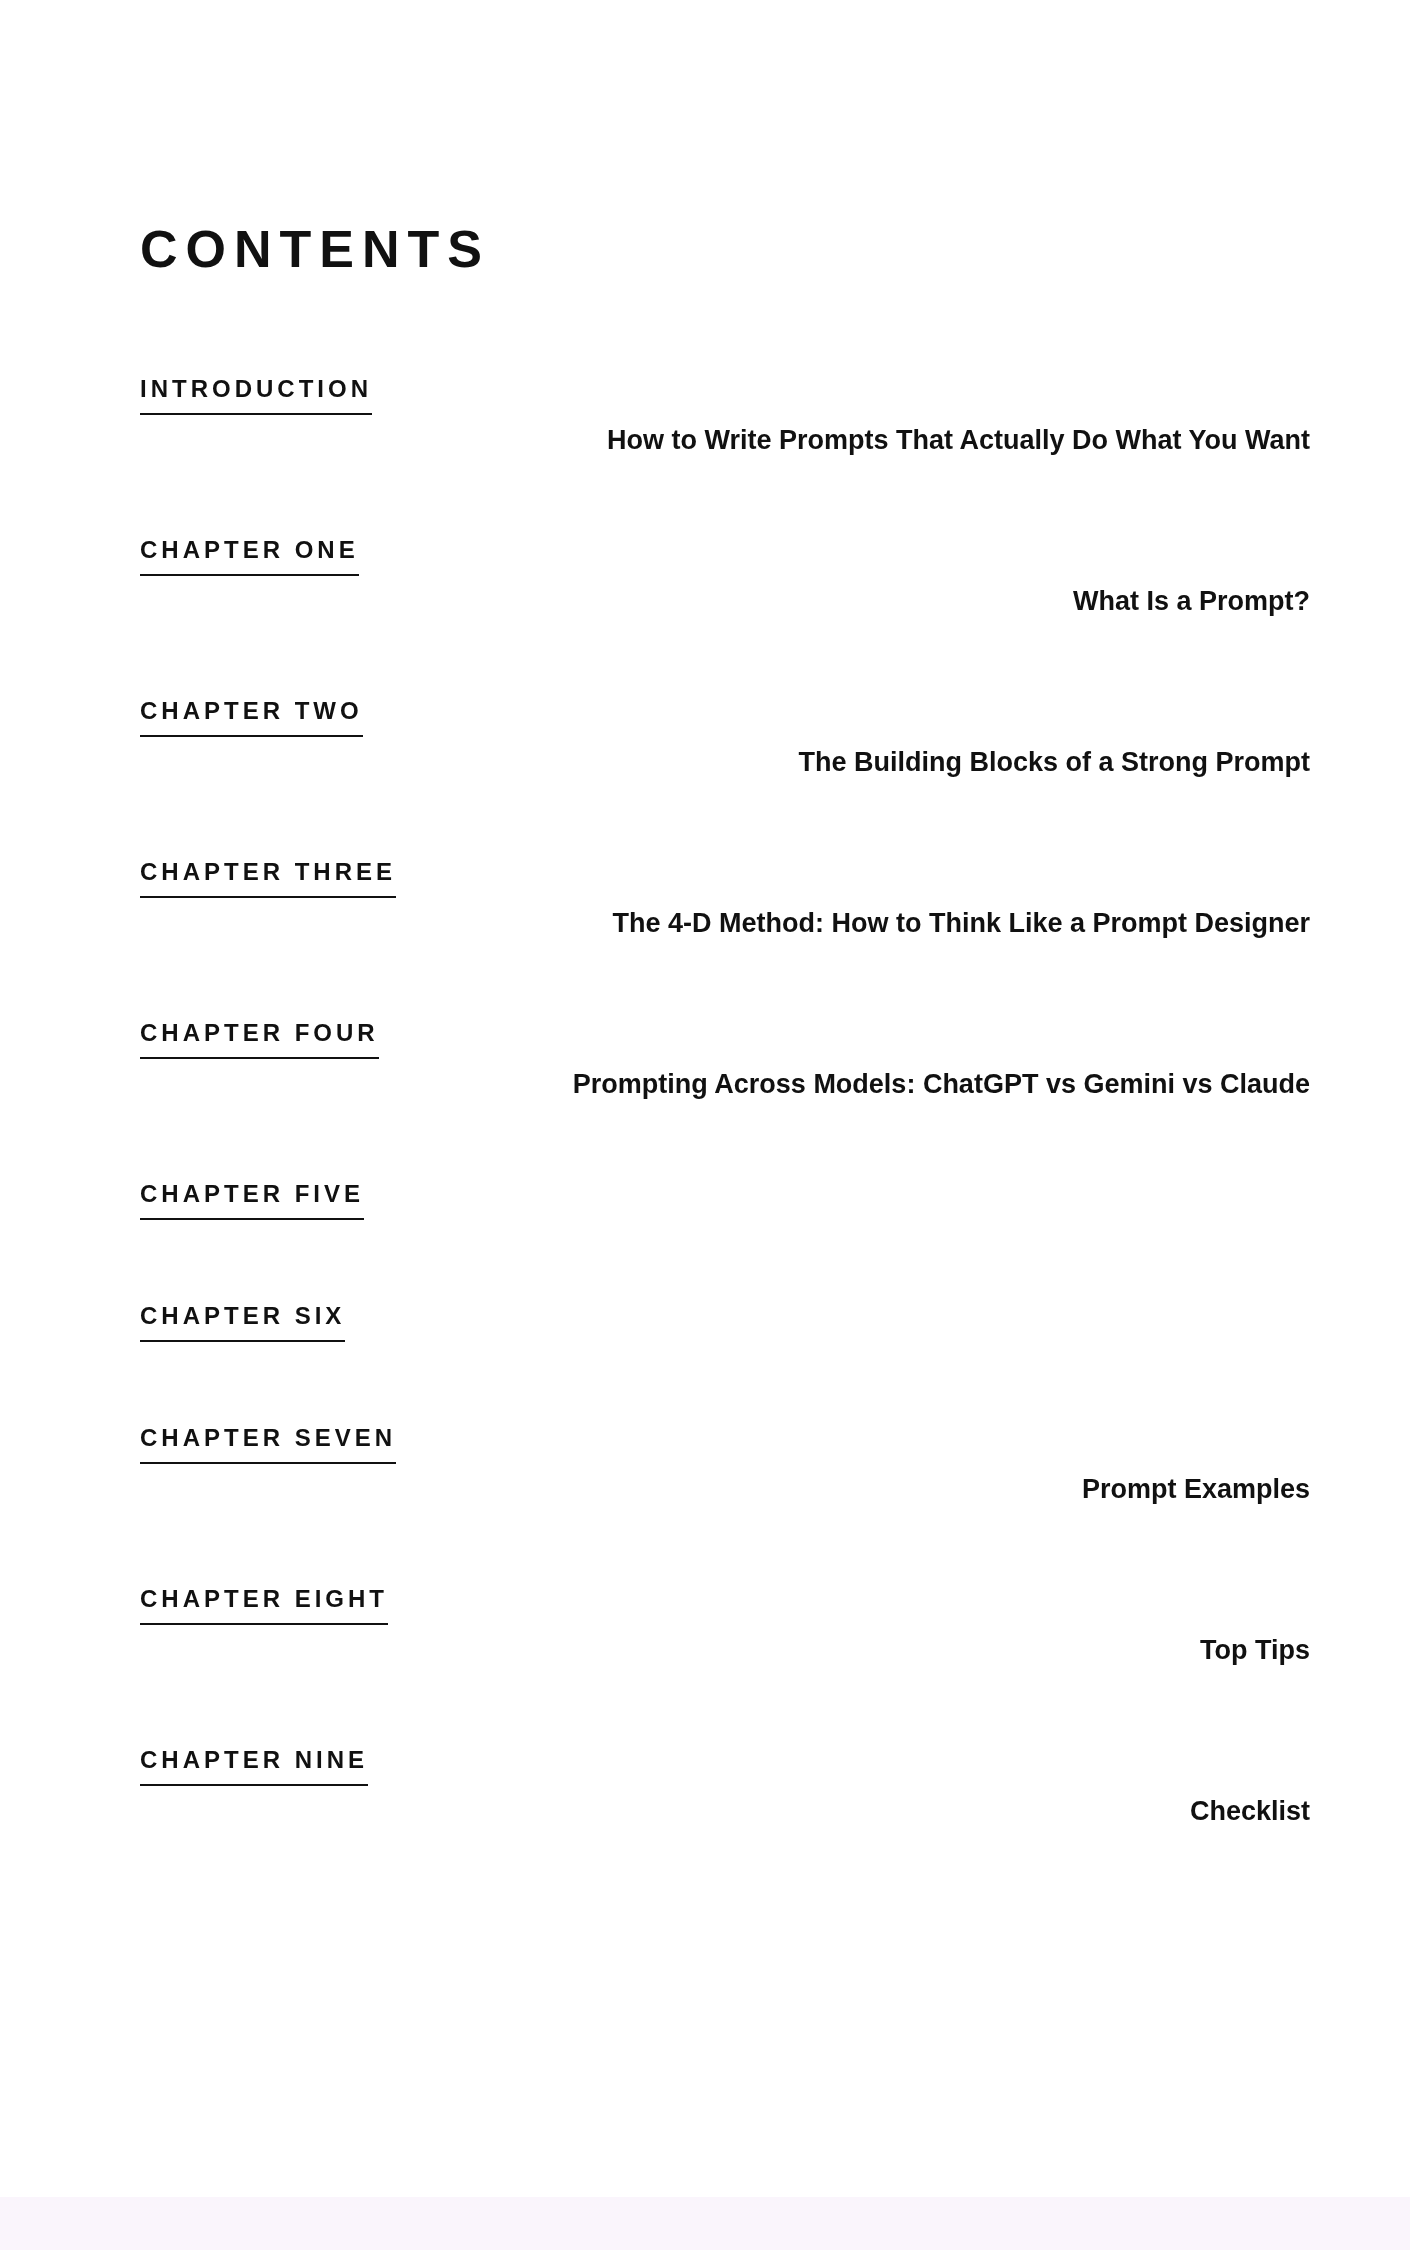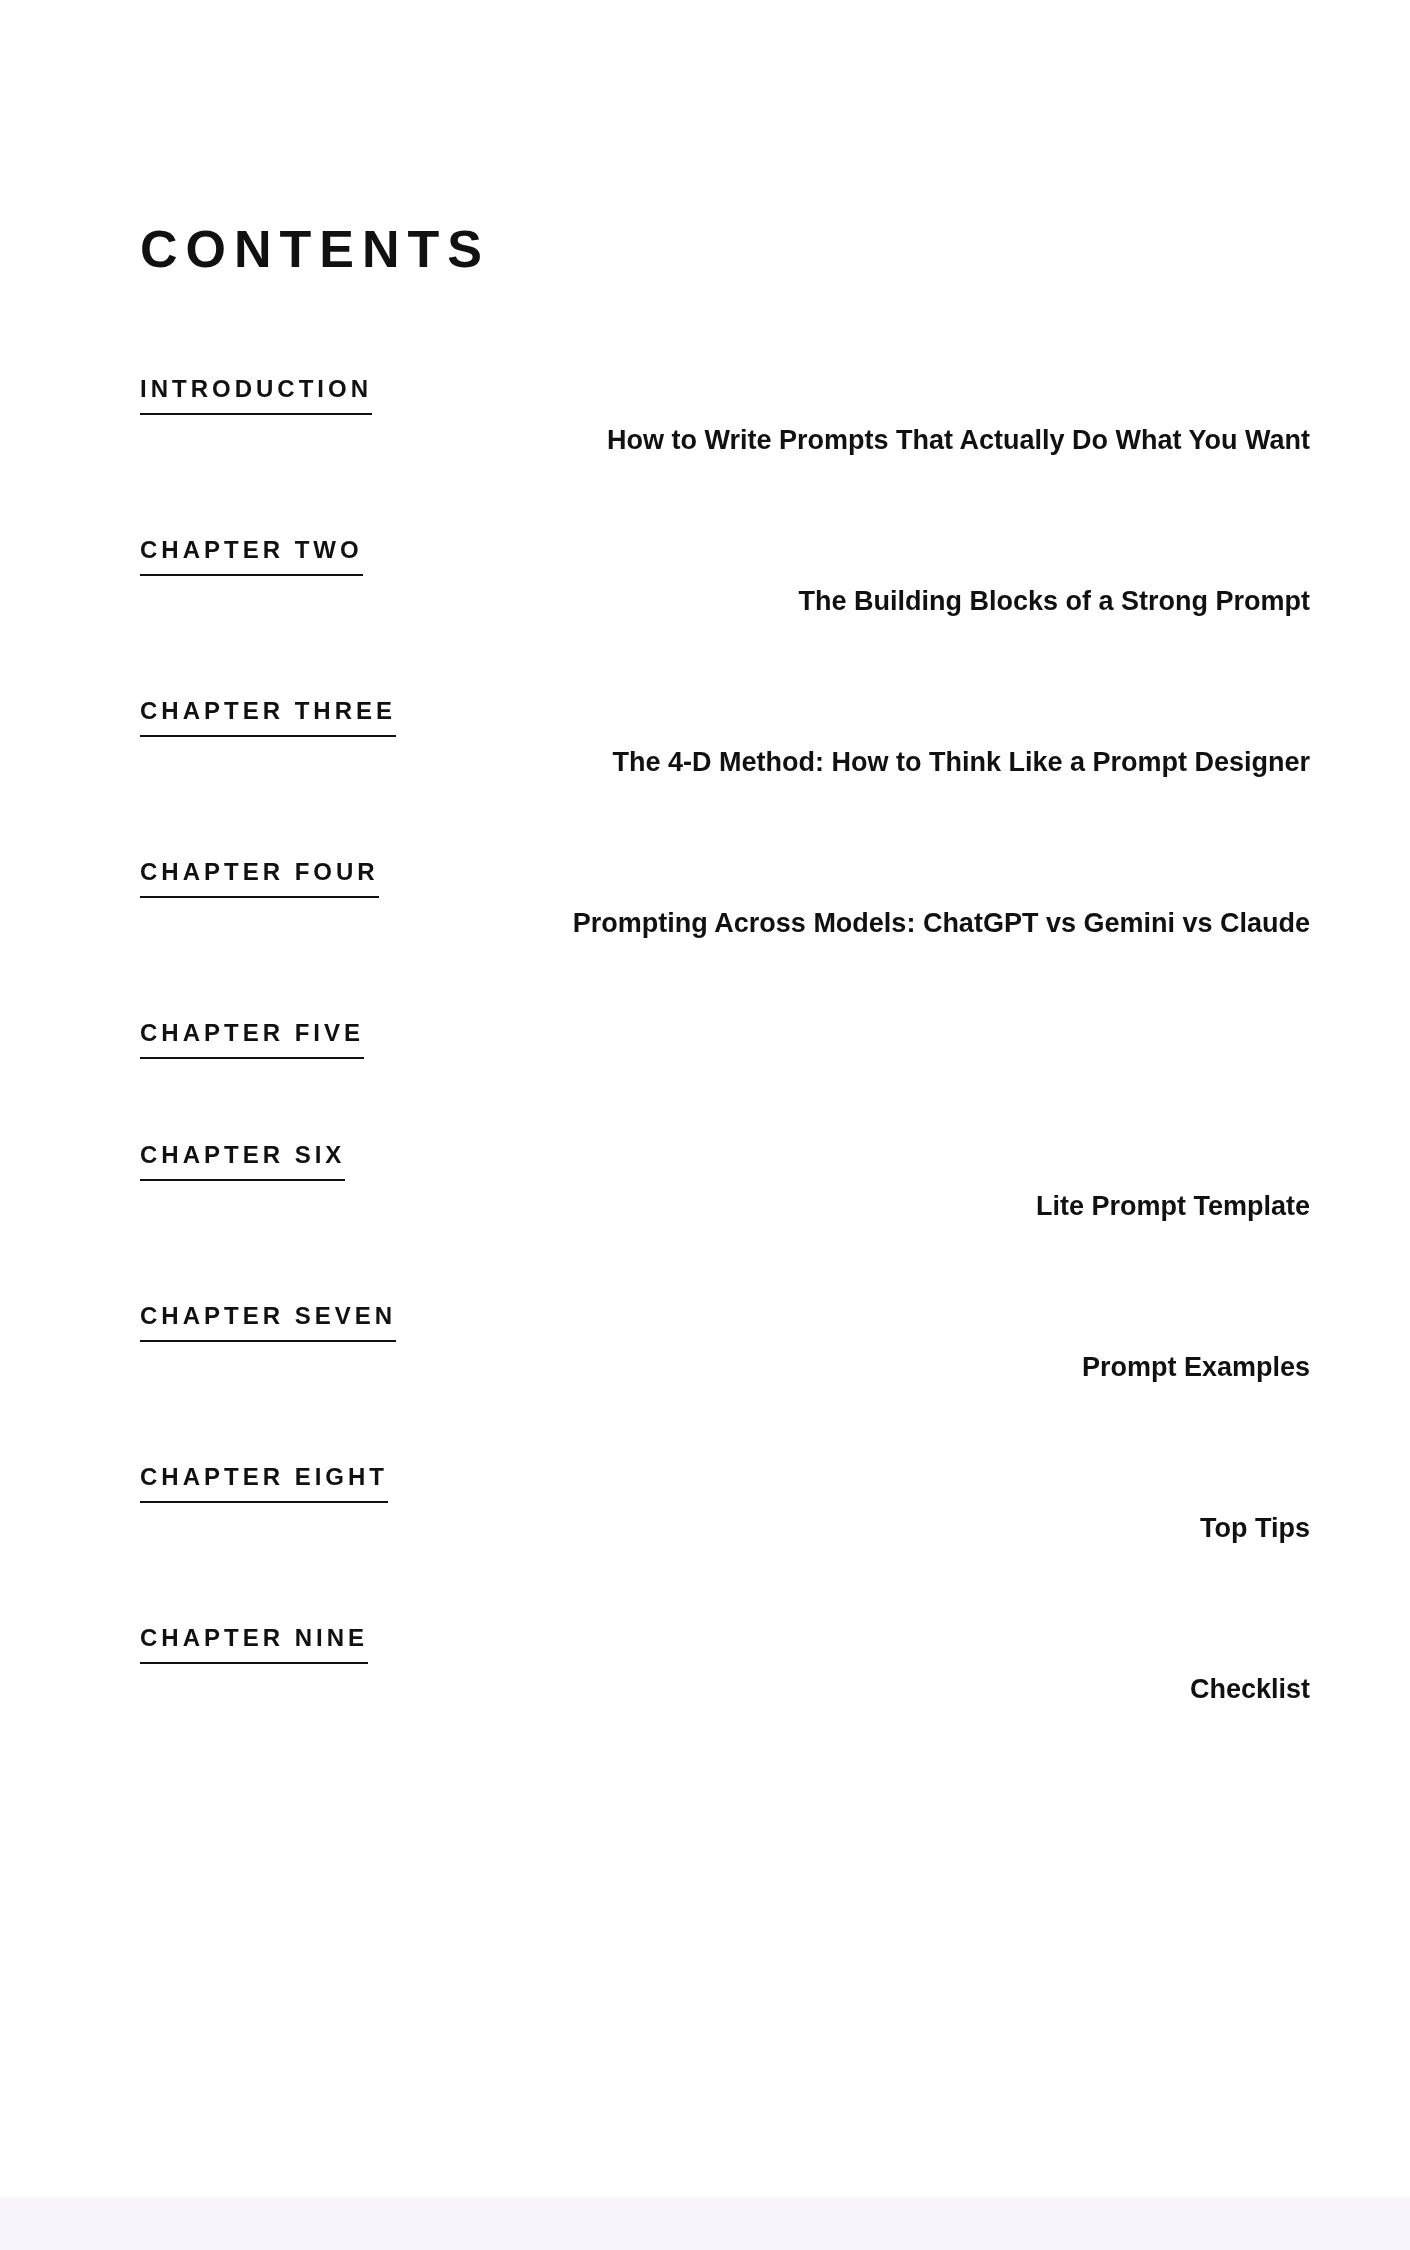--- a/index.html
+++ b/index.html
@@ -67,20 +67,24 @@
 <div class="page">
   <div class="content">
 
     <h1 class="doc-title">CONTENTS</h1>
 
     <div class="toc-entry">
       <span class="chapter-heading">INTRODUCTION</span>
       <div class="chapter-subtitle">How to Write Prompts That Actually Do What You Want</div>
     </div>
 
+    <div class="toc-entry">
+      <span class="chapter-heading">CHAPTER ONE</span>
+      <div class="chapter-subtitle">What Is a Prompt?</div>
+    </div>
 
     <div class="toc-entry">
       <span class="chapter-heading">CHAPTER TWO</span>
       <div class="chapter-subtitle">The Building Blocks of a Strong Prompt</div>
     </div>
 
     <div class="toc-entry">
       <span class="chapter-heading">CHAPTER THREE</span>
       <div class="chapter-subtitle">The 4-D Method: How to Think Like a Prompt Designer</div>
     </div>
@@ -89,21 +93,20 @@
       <span class="chapter-heading">CHAPTER FOUR</span>
       <div class="chapter-subtitle">Prompting Across Models: ChatGPT vs Gemini vs Claude</div>
     </div>
 
     <div class="toc-entry">
       <span class="chapter-heading">CHAPTER FIVE</span>
     </div>
 
     <div class="toc-entry">
       <span class="chapter-heading">CHAPTER SIX</span>
-      <div class="chapter-subtitle">Lite Prompt Template</div>
     </div>
 
     <div class="toc-entry">
       <span class="chapter-heading">CHAPTER SEVEN</span>
       <div class="chapter-subtitle">Prompt Examples</div>
     </div>
 
     <div class="toc-entry">
       <span class="chapter-heading">CHAPTER EIGHT</span>
       <div class="chapter-subtitle">Top Tips</div>

